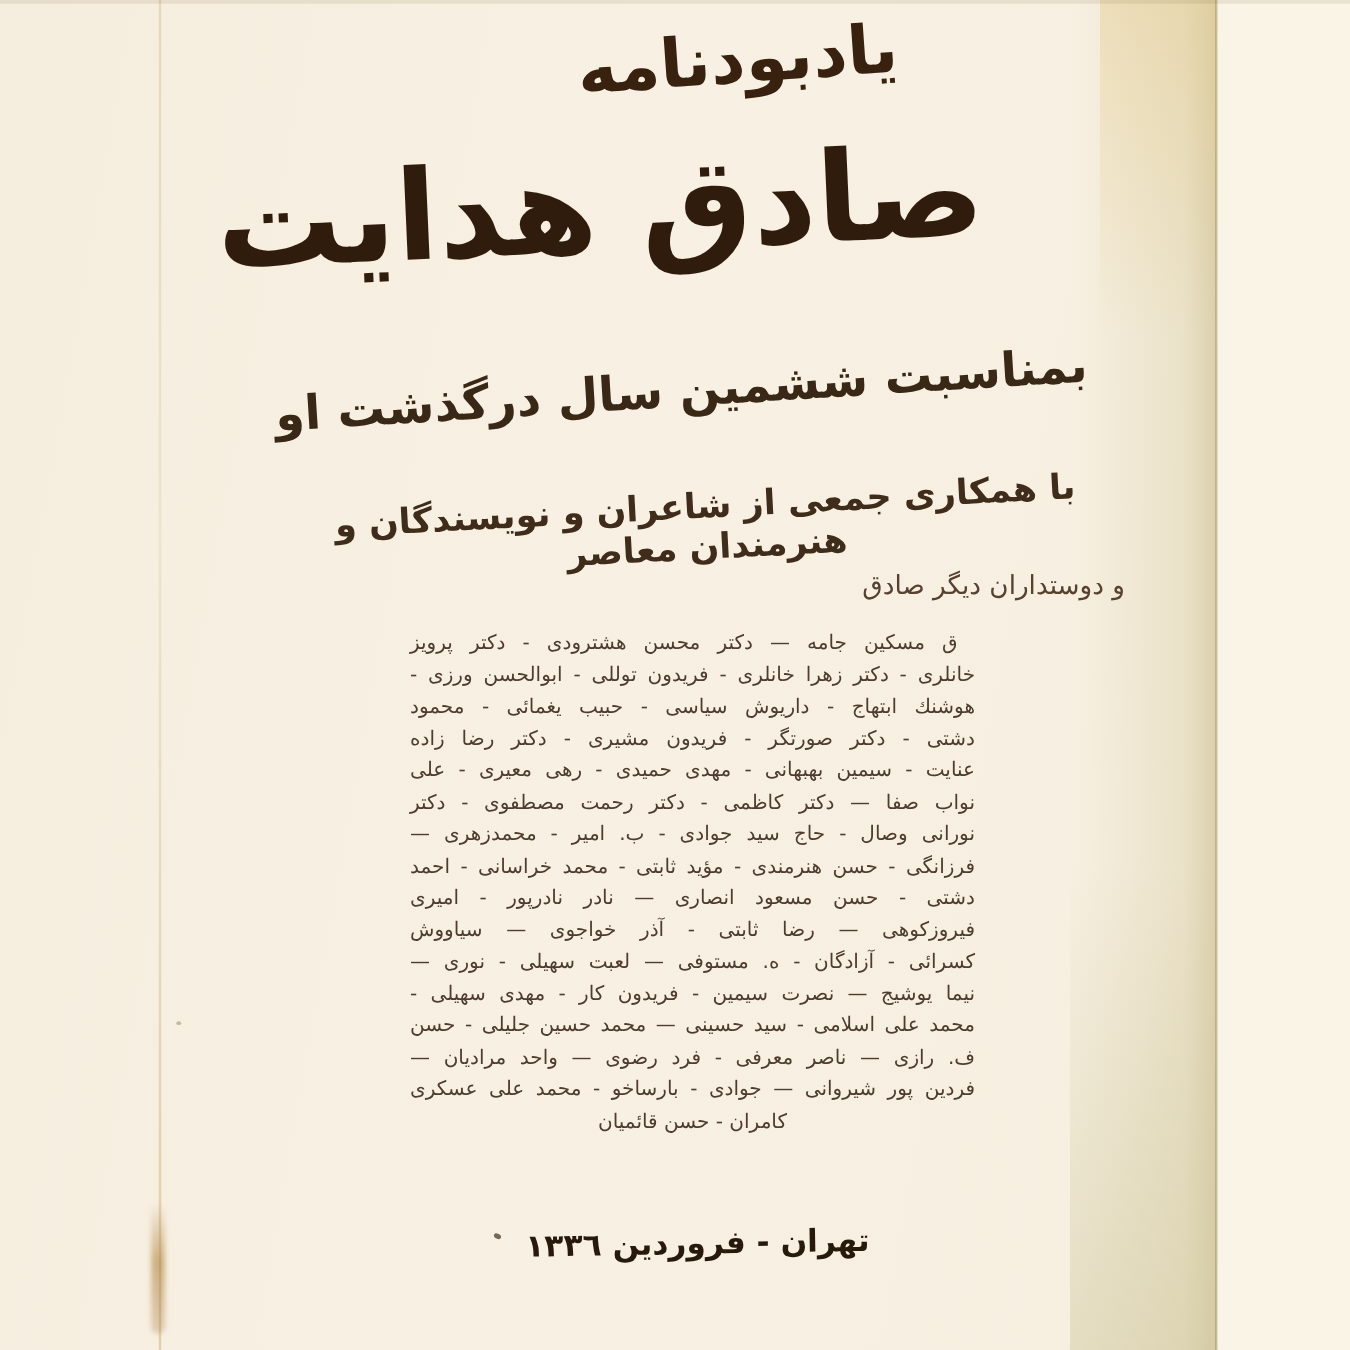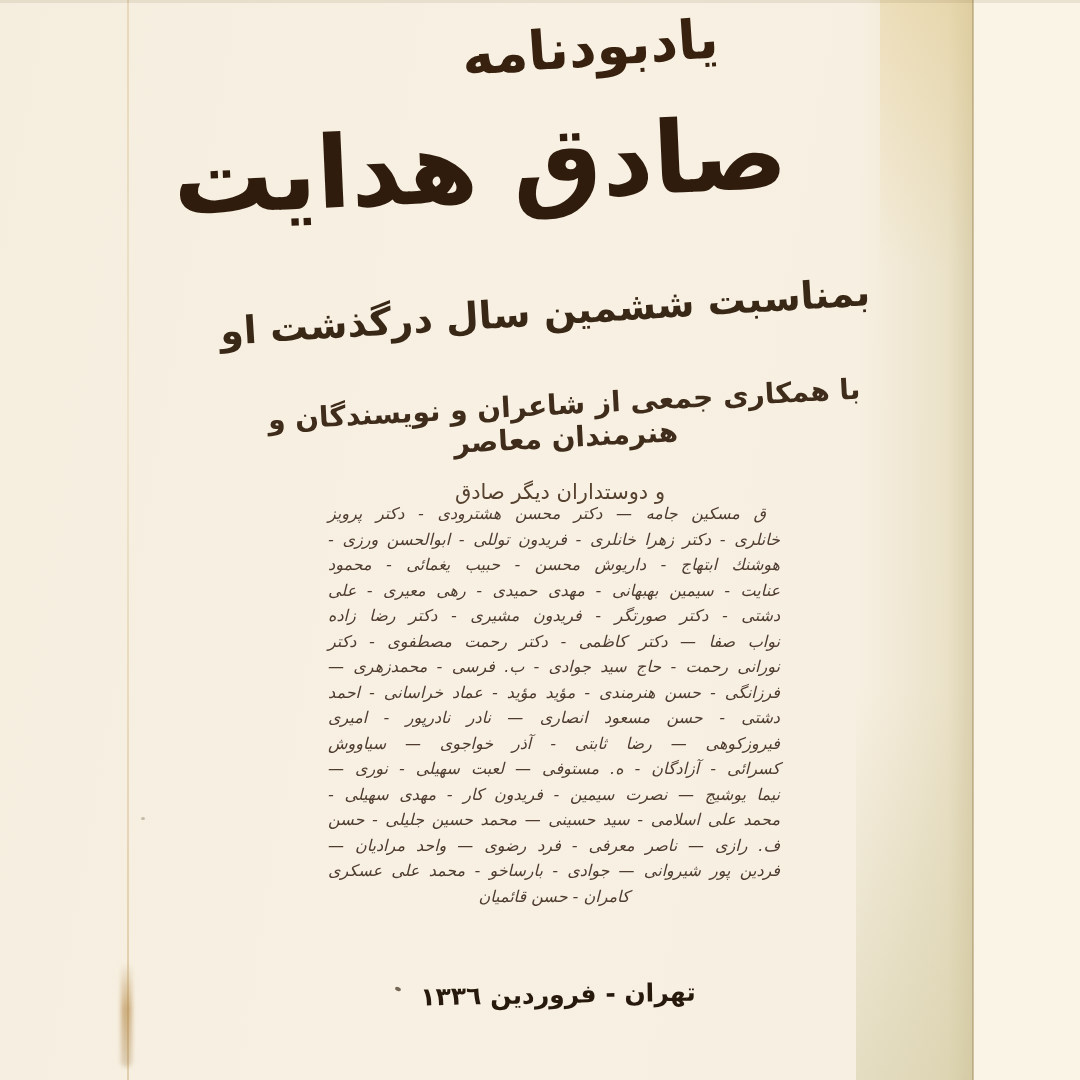--- a/index.html
+++ b/index.html
@@ -27,24 +27,24 @@
 
   .txt{position:absolute;direction:rtl;color:#3b2a1c;}
   .series-title{left:250px;top:16px;width:680px;text-align:center;
     font-size:54px;font-weight:bold;color:#38220f;transform:rotate(-4deg);letter-spacing:2px;}
   .main-title{left:140px;top:108px;width:680px;text-align:center;
     font-size:100px;font-weight:bold;color:#2f1c0d;transform:rotate(-2.5deg);}
   .sub-occasion{left:205px;top:290px;width:680px;text-align:center;
     font-size:38px;font-weight:bold;color:#3a2817;transform:rotate(-3.5deg);}
   .sub-collab{left:225px;top:388px;width:680px;text-align:center;
     font-size:28px;font-weight:bold;color:#3f2c1a;transform:rotate(-3deg);}
-  .sub-friends{left:220px;top:480px;width:680px;text-align:center;
+  .sub-friends{left:220px;top:456px;width:680px;text-align:right;
     font-size:21px;color:#57422f;}
   .contributors{left:328px;top:501px;width:452px;font-size:16px;line-height:25.5px;color:#4e3c2f;}
-  .contributors .cl{text-align:justify;text-align-last:justify;white-space:nowrap;font-style:italic;}
+  .contributors .cl{text-align:justify;text-align-last:justify;white-space:nowrap;}
   .contributors .cl.first{padding-right:14px;}
   .contributors .cl.center{text-align:center;text-align-last:center;}
   .imprint{left:218px;top:980px;width:680px;text-align:center;
     font-size:25px;font-weight:bold;color:#271a0c;transform:rotate(-1deg);}
   .speck{position:absolute;left:395px;top:987px;width:6px;height:4px;border-radius:50%;
     background:#4a3a28;opacity:.75;transform:rotate(25deg);}
   .speck2{position:absolute;left:141px;top:817px;width:4px;height:3px;border-radius:50%;
     background:#6a5840;opacity:.35;}
 </style>
 </head>
@@ -65,26 +65,26 @@
 
   <div class="txt series-title">یادبودنامه</div>
   <div class="txt main-title">صادق هدایت</div>
   <div class="txt sub-occasion">بمناسبت ششمین سال درگذشت او</div>
   <div class="txt sub-collab">با همکاری جمعی از شاعران و نویسندگان و هنرمندان معاصر</div>
   <div class="txt sub-friends">و دوستداران دیگر صادق</div>
 
   <div class="txt contributors">
     <div class="cl first">ق مسکین جامه — دکتر محسن هشترودی - دکتر پرویز</div>
     <div class="cl">خانلری - دکتر زهرا خانلری - فریدون توللی - ابوالحسن ورزی -</div>
-    <div class="cl">هوشنك ابتهاج - داریوش محسن - حبیب یغمائی - محمود</div>
+    <div class="cl">هوشنك ابتهاج - داریوش سیاسی - حبیب یغمائی - محمود</div>
+    <div class="cl">دشتی - دکتر صورتگر - فریدون مشیری - دکتر رضا زاده</div>
     <div class="cl">عنایت - سیمین بهبهانی - مهدی حمیدی - رهی معیری - علی</div>
-    <div class="cl">دشتی - دکتر صورتگر - فریدون مشیری - دکتر رضا زاده</div>
     <div class="cl">نواب صفا — دکتر کاظمی - دکتر رحمت مصطفوی - دکتر</div>
-    <div class="cl">نورانی رحمت - حاج سید جوادی - ب. فرسی - محمدزهری —</div>
-    <div class="cl">فرزانگی - حسن هنرمندی - مؤید مؤید - عماد خراسانی - احمد</div>
+    <div class="cl">نورانی وصال - حاج سید جوادی - ب. امیر - محمدزهری —</div>
+    <div class="cl">فرزانگی - حسن هنرمندی - مؤید ثابتی - محمد خراسانی - احمد</div>
     <div class="cl">دشتی - حسن مسعود انصاری — نادر نادرپور - امیری</div>
     <div class="cl">فیروزکوهی — رضا ثابتی - آذر خواجوی — سیاووش</div>
     <div class="cl">کسرائی - آزادگان - ه. مستوفی — لعبت سهیلی - نوری —</div>
     <div class="cl">نیما یوشیج — نصرت سیمین - فریدون کار - مهدی سهیلی -</div>
     <div class="cl">محمد علی اسلامی - سید حسینی — محمد حسین جلیلی - حسن</div>
     <div class="cl">ف. رازی — ناصر معرفی - فرد رضوی — واحد مرادیان —</div>
     <div class="cl">فردین پور شیروانی — جوادی - بارساخو - محمد علی عسکری</div>
     <div class="cl center">کامران - حسن قائمیان</div>
   </div>
 

